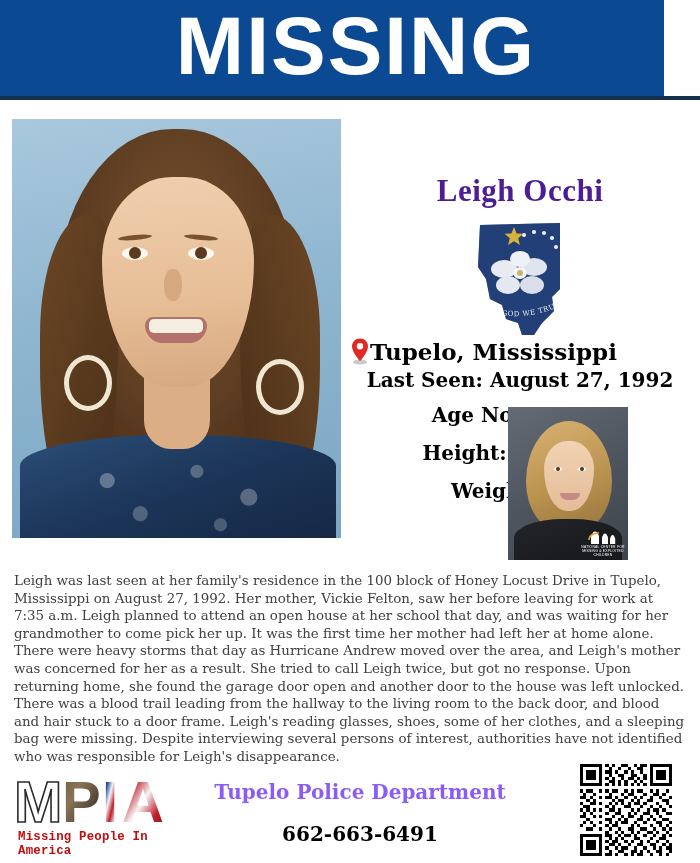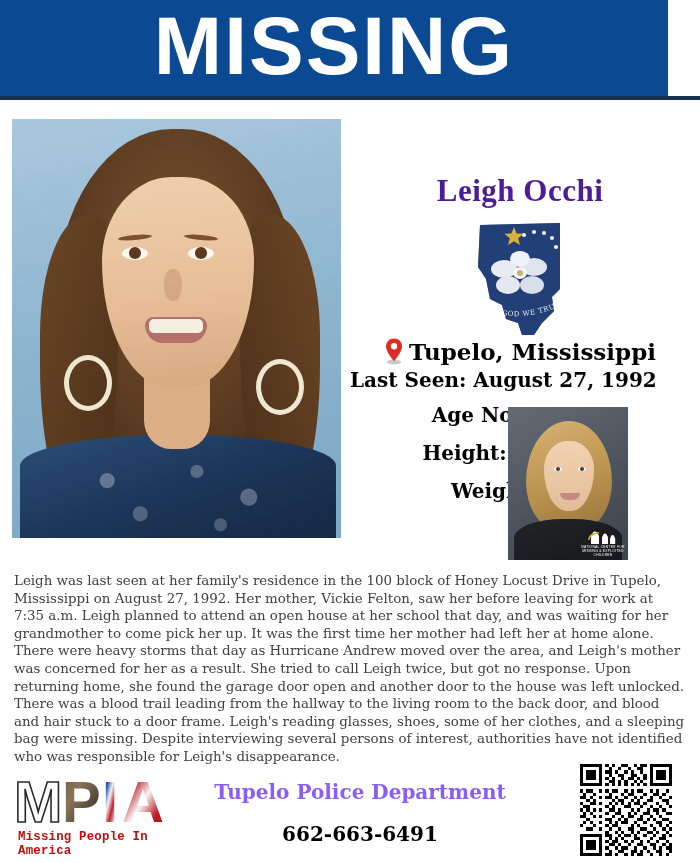--- a/index.html
+++ b/index.html
@@ -4,22 +4,22 @@
 <style>
   html,body{margin:0;padding:0;}
   body{
     width:700px;height:863px;background:#ffffff;overflow:hidden;
     font-family:"Liberation Sans", sans-serif;position:relative;
   }
   .poster{position:relative;width:700px;height:863px;background:#fff;}
 
   
   .banner{
-    position:absolute;left:0;top:0;width:668px;height:96px;
-    background:#0b4993;display:flex;align-items:center;justify-content:center;
+    position:absolute;left:0;top:0;width:616px;height:96px;
+    background:#0b4993;display:flex;align-items:center;justify-content:center;padding-left:48px;
   }
   .banner-title{
     color:#ffffff;font-family:"Liberation Sans", sans-serif;
     font-size:82px;font-weight:bold;letter-spacing:2px;line-height:1;
     margin-top:-4px;
   }
   .banner-rule{
     position:absolute;left:0;top:96px;width:700px;height:4px;background:#17304f;
   }
 
@@ -99,28 +99,28 @@
   .right-col{position:absolute;left:350px;top:119px;width:340px;height:440px;}
   .person-name{
     position:absolute;left:0;top:54px;width:340px;text-align:center;
     font-family:Liberation Serif, serif;font-weight:bold;font-size:31px;color:#4c1d95;
     letter-spacing:.5px;
   }
 
   .state-wrap{position:absolute;left:118px;top:100px;width:104px;height:120px;}
   .loc-line{
     position:absolute;left:0;top:218px;width:340px;
-    display:flex;align-items:center;justify-content:center;gap:5px;
+    display:flex;align-items:center;
   }
   .loc-text{
     font-family:"DejaVu Serif", serif;font-weight:bold;font-size:23px;color:#000;
   }
 
   .last-seen{
-    position:absolute;left:0;top:249px;width:340px;
+    position:absolute;left:0;top:249px;width:340px;text-align:center;
     font-family:"DejaVu Serif", serif;font-weight:bold;font-size:20px;color:#000;
   }
   .facts{position:absolute;left:22px;top:284px;width:200px;}
   .fact{
     font-family:"DejaVu Serif", serif;font-weight:bold;font-size:20px;color:#000;
     margin-bottom:14px;white-space:nowrap;text-align:right;
   }
 
   
   .age-photo{

